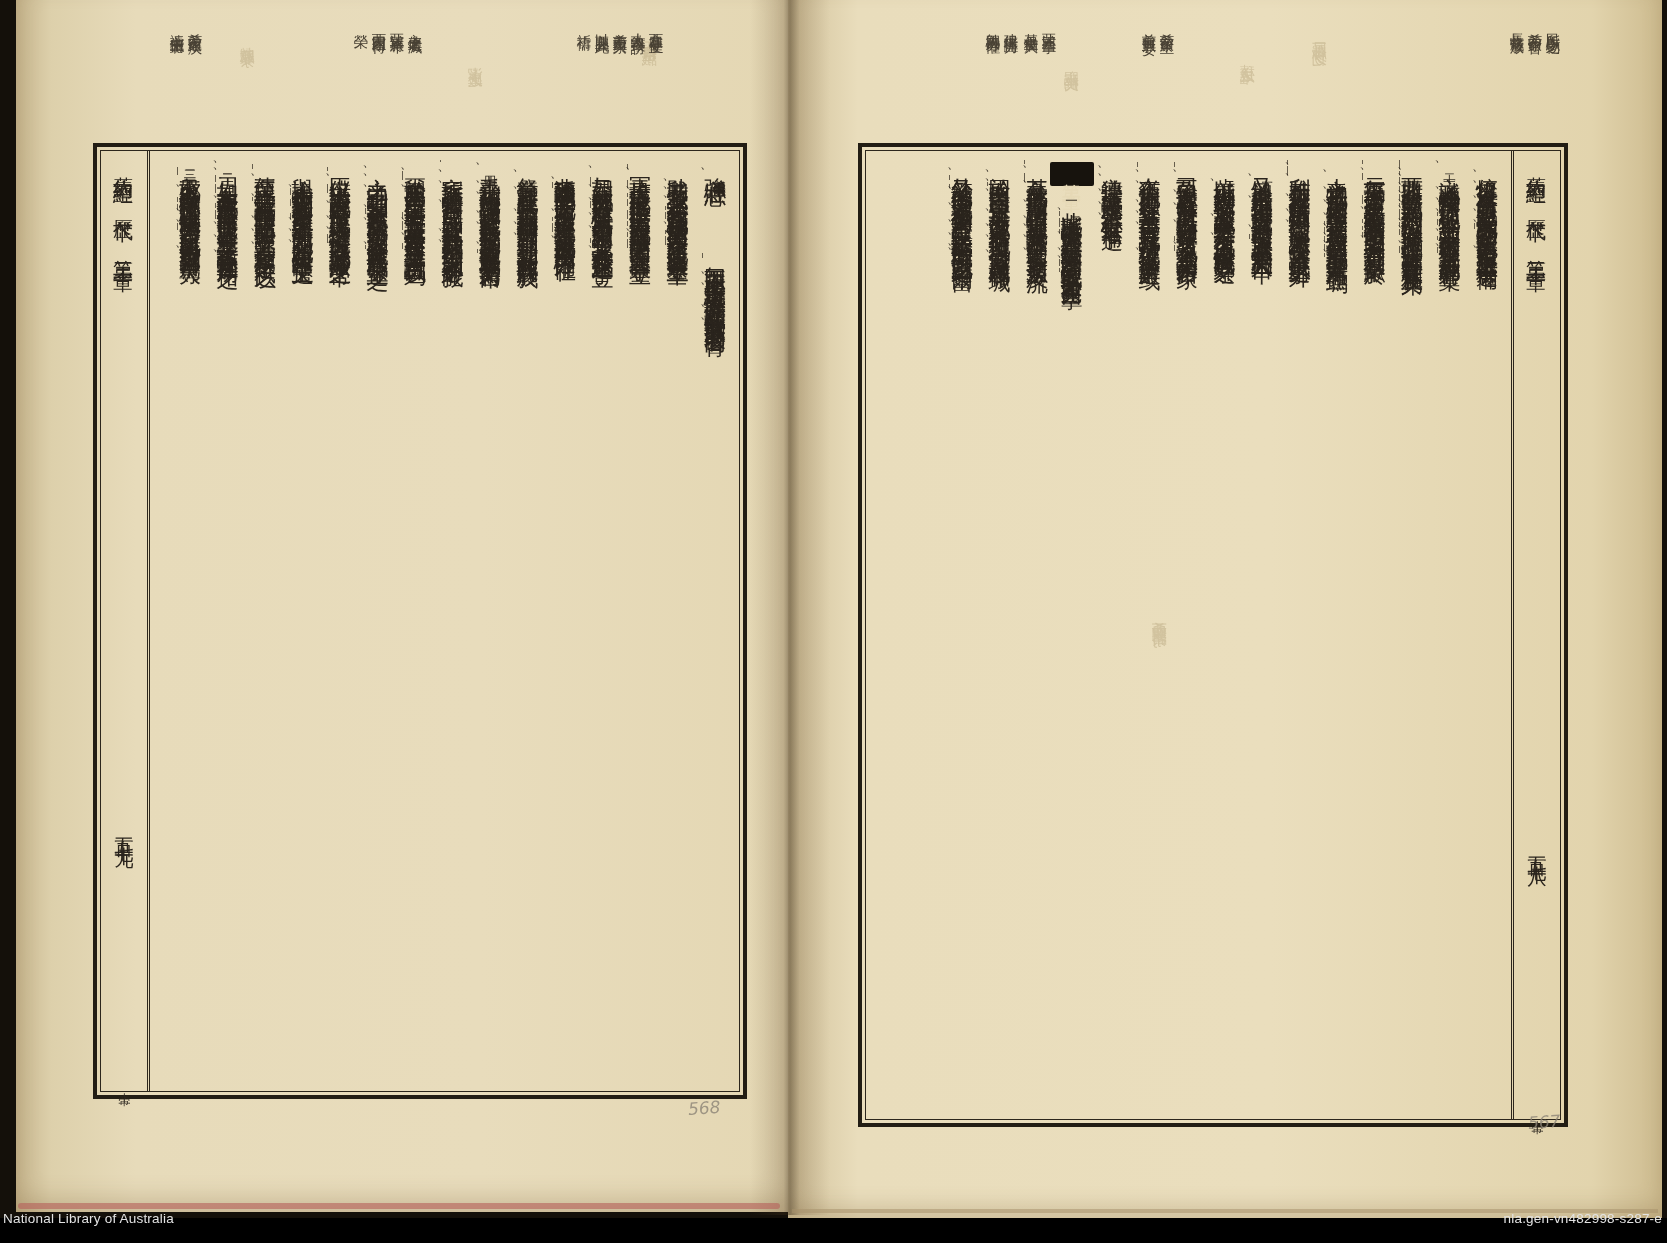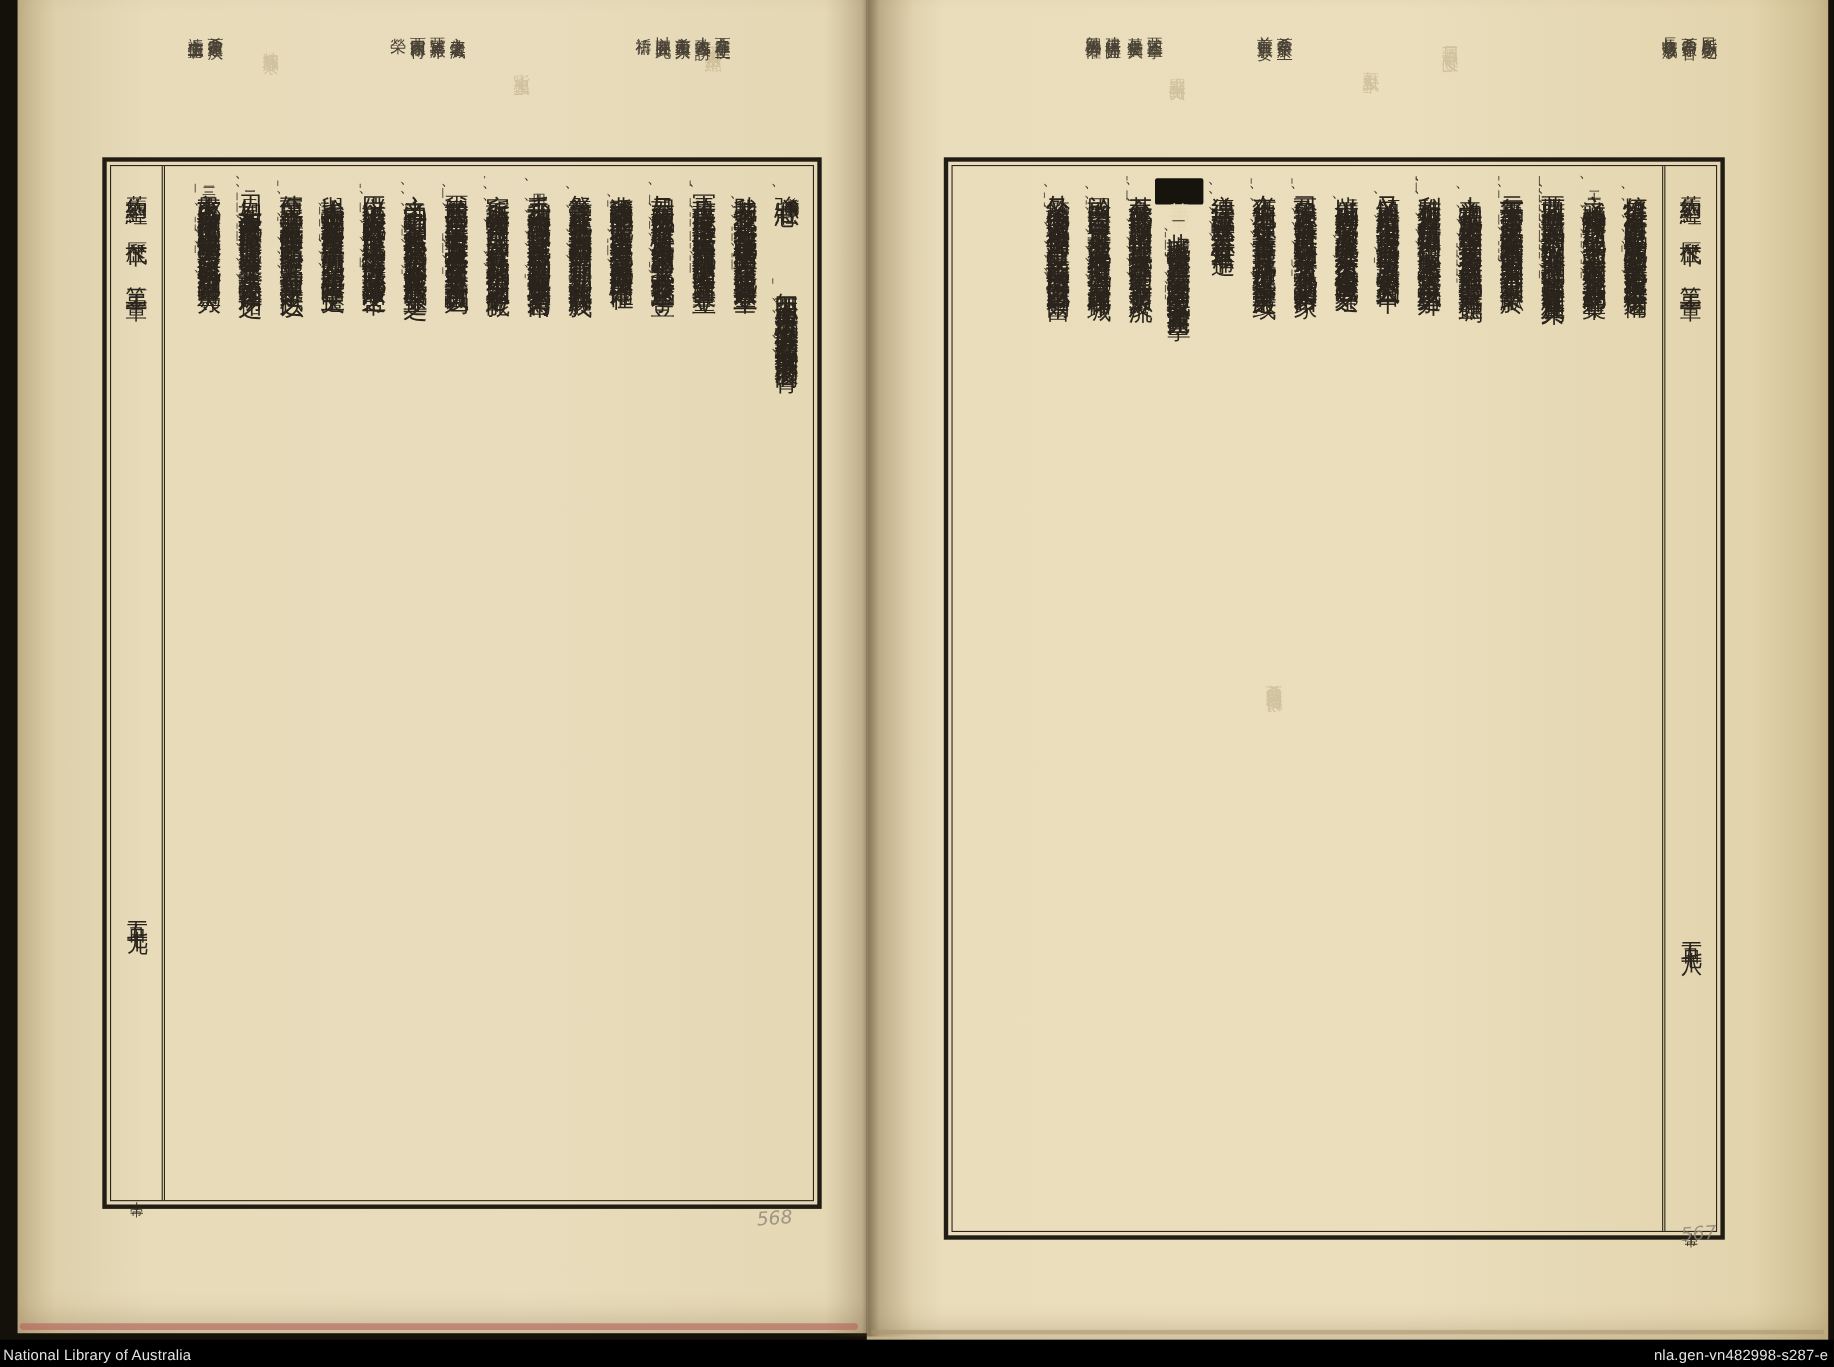--- a/index.html
+++ b/index.html
@@ -57,21 +57,21 @@
   .head-col{width:18px;font-size:14.5px;letter-spacing:1.5px;line-height:18px;white-space:nowrap;opacity:.88;}
   .bleed{position:absolute;writing-mode:vertical-rl;text-orientation:upright;font-size:15px;
          letter-spacing:2px;color:#a08c61;opacity:.32;transform:scaleX(-1);filter:blur(.5px);white-space:nowrap;}
 
   
   .pencil{position:absolute;font-family:"DejaVu Sans",sans-serif;font-style:italic;
           font-size:17px;color:#8d8577;opacity:.8;transform:rotate(-4deg);}
 
   
   #footer-bar{position:absolute;left:0;bottom:0;width:100%;height:25px;background:#000;}
-  #footer-bar .ft{position:absolute;bottom:4px;font-family:"Liberation Sans",sans-serif;
+  #footer-bar .ft{position:absolute;bottom:17px;font-family:"Liberation Sans",sans-serif;
                   font-size:13.5px;color:#e3e3e3;letter-spacing:.2px;}
   #footer-left{left:3px;} #footer-right{right:5px;}
 </style>
 </head>
 <body>
 
 <div id="stage">
 
   <div class="paper" id="paper-left"></div>
   <div class="paper" id="paper-right"></div>

